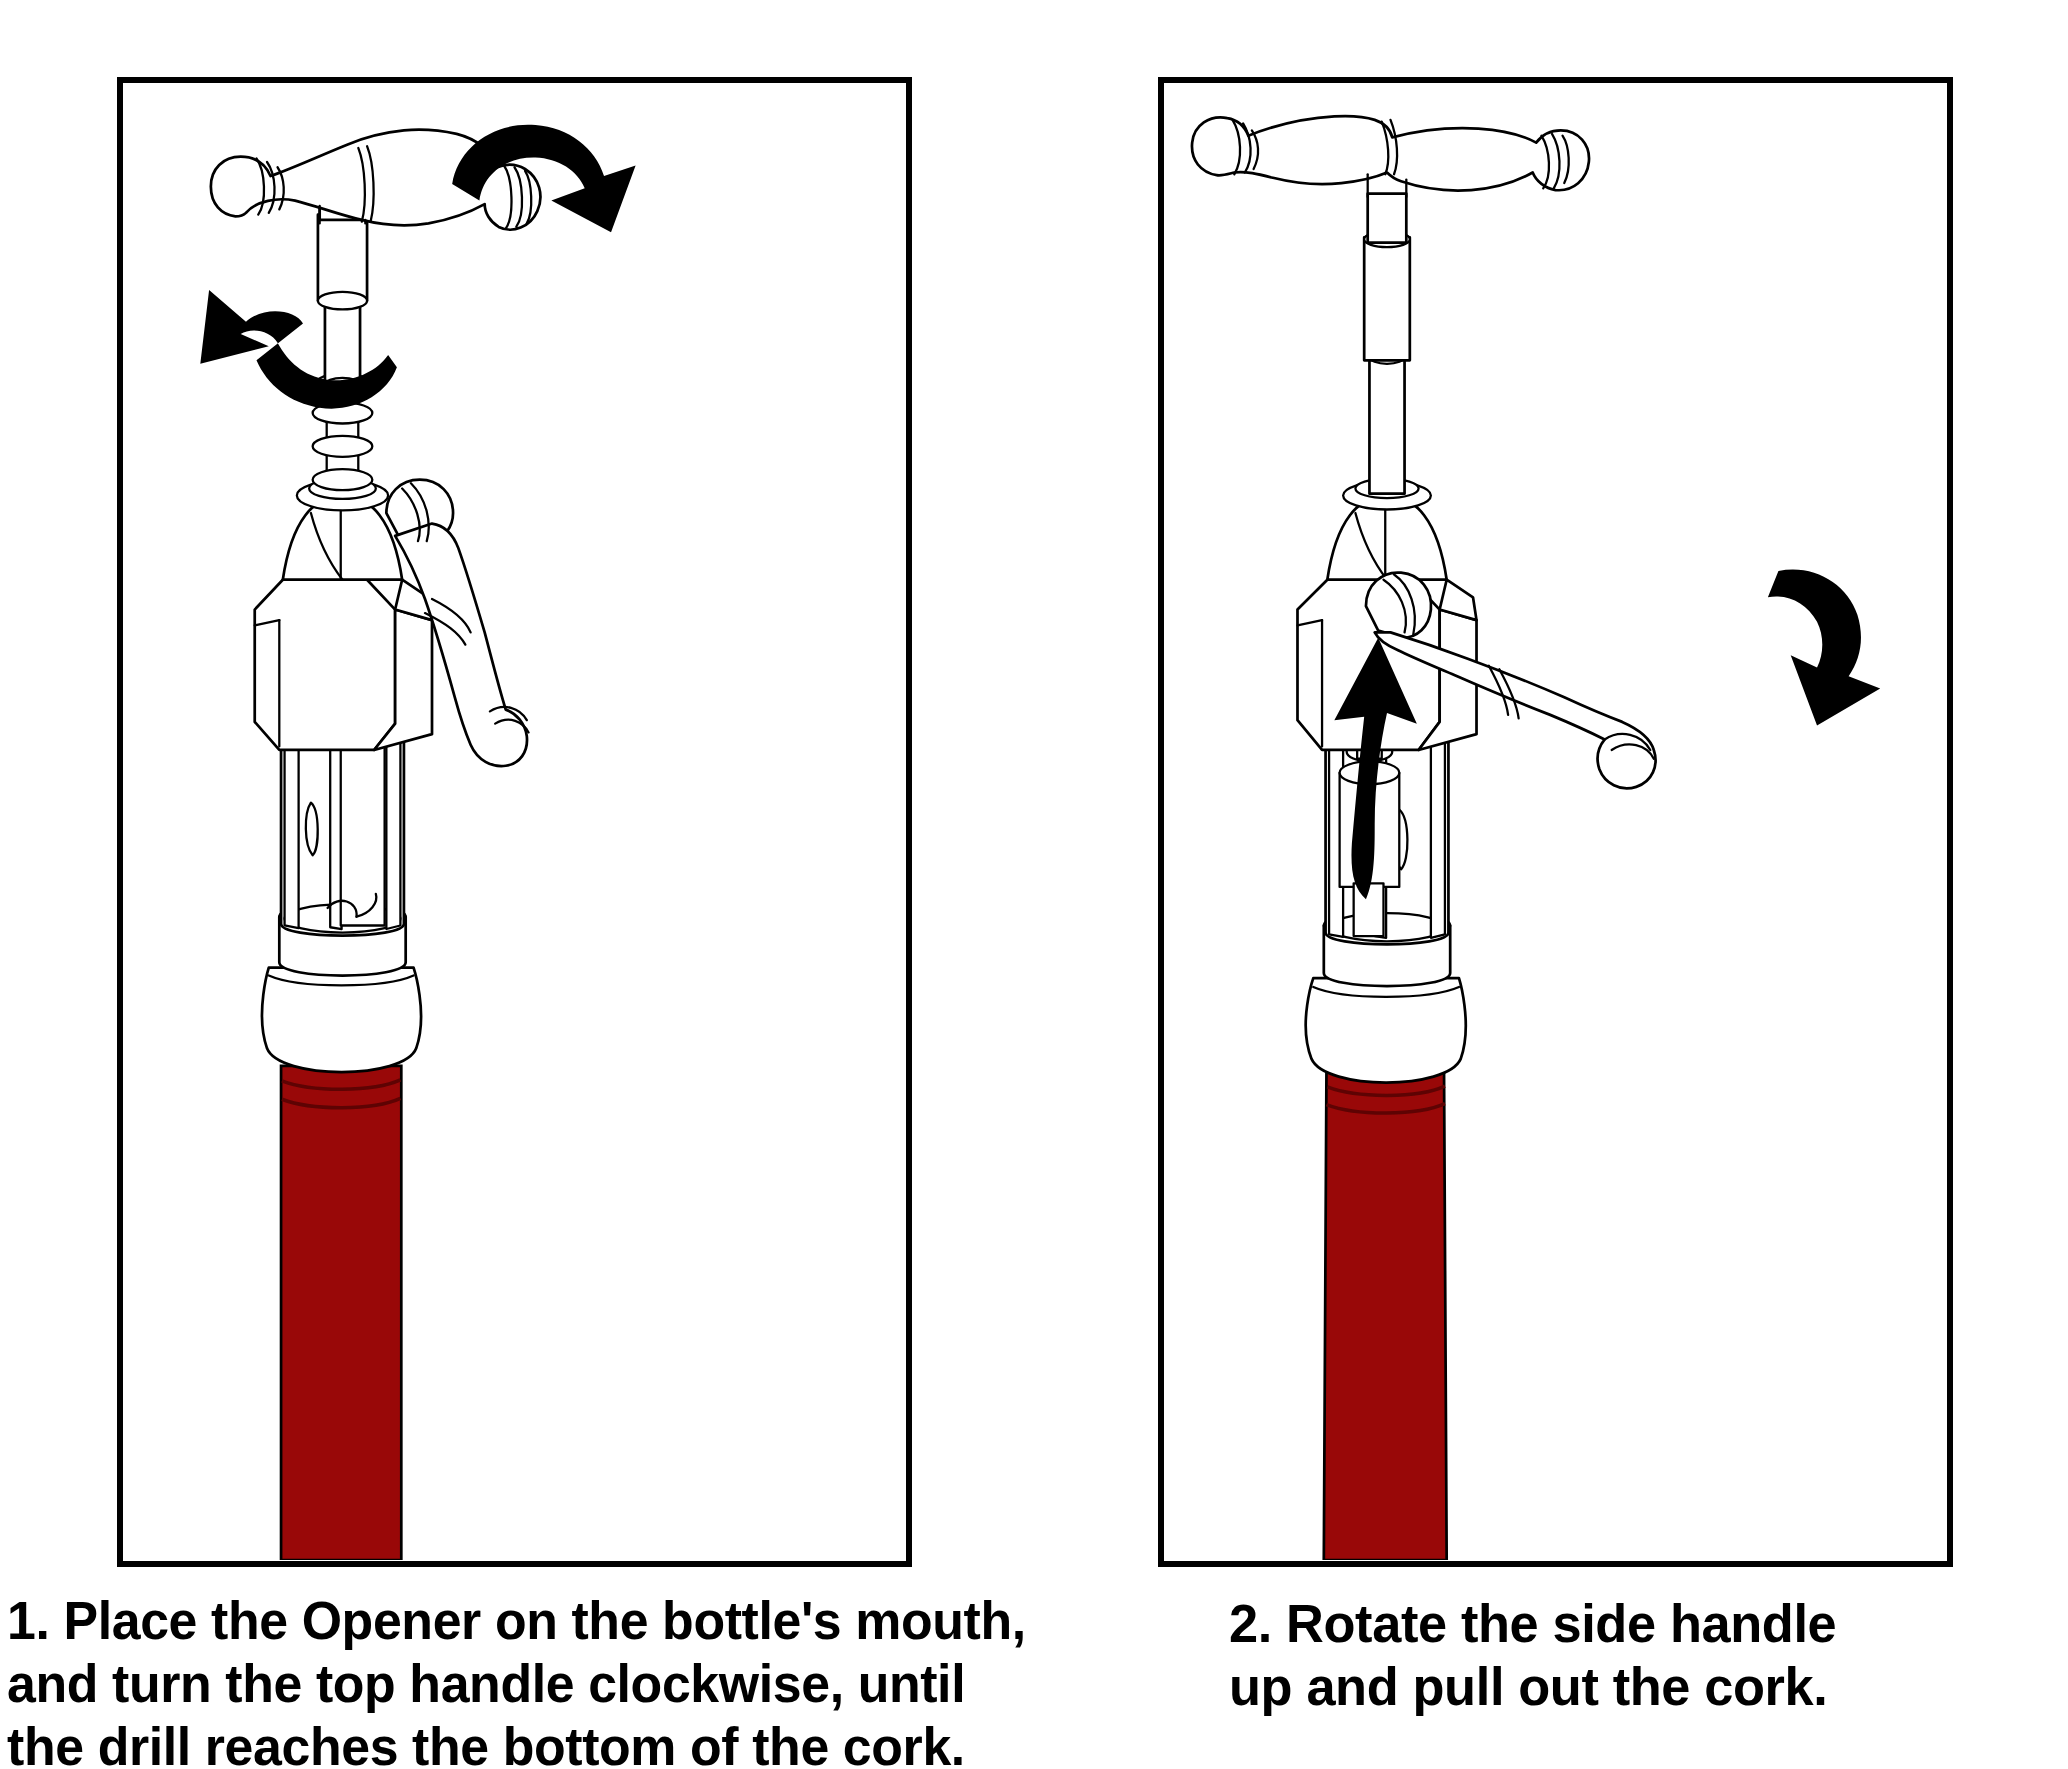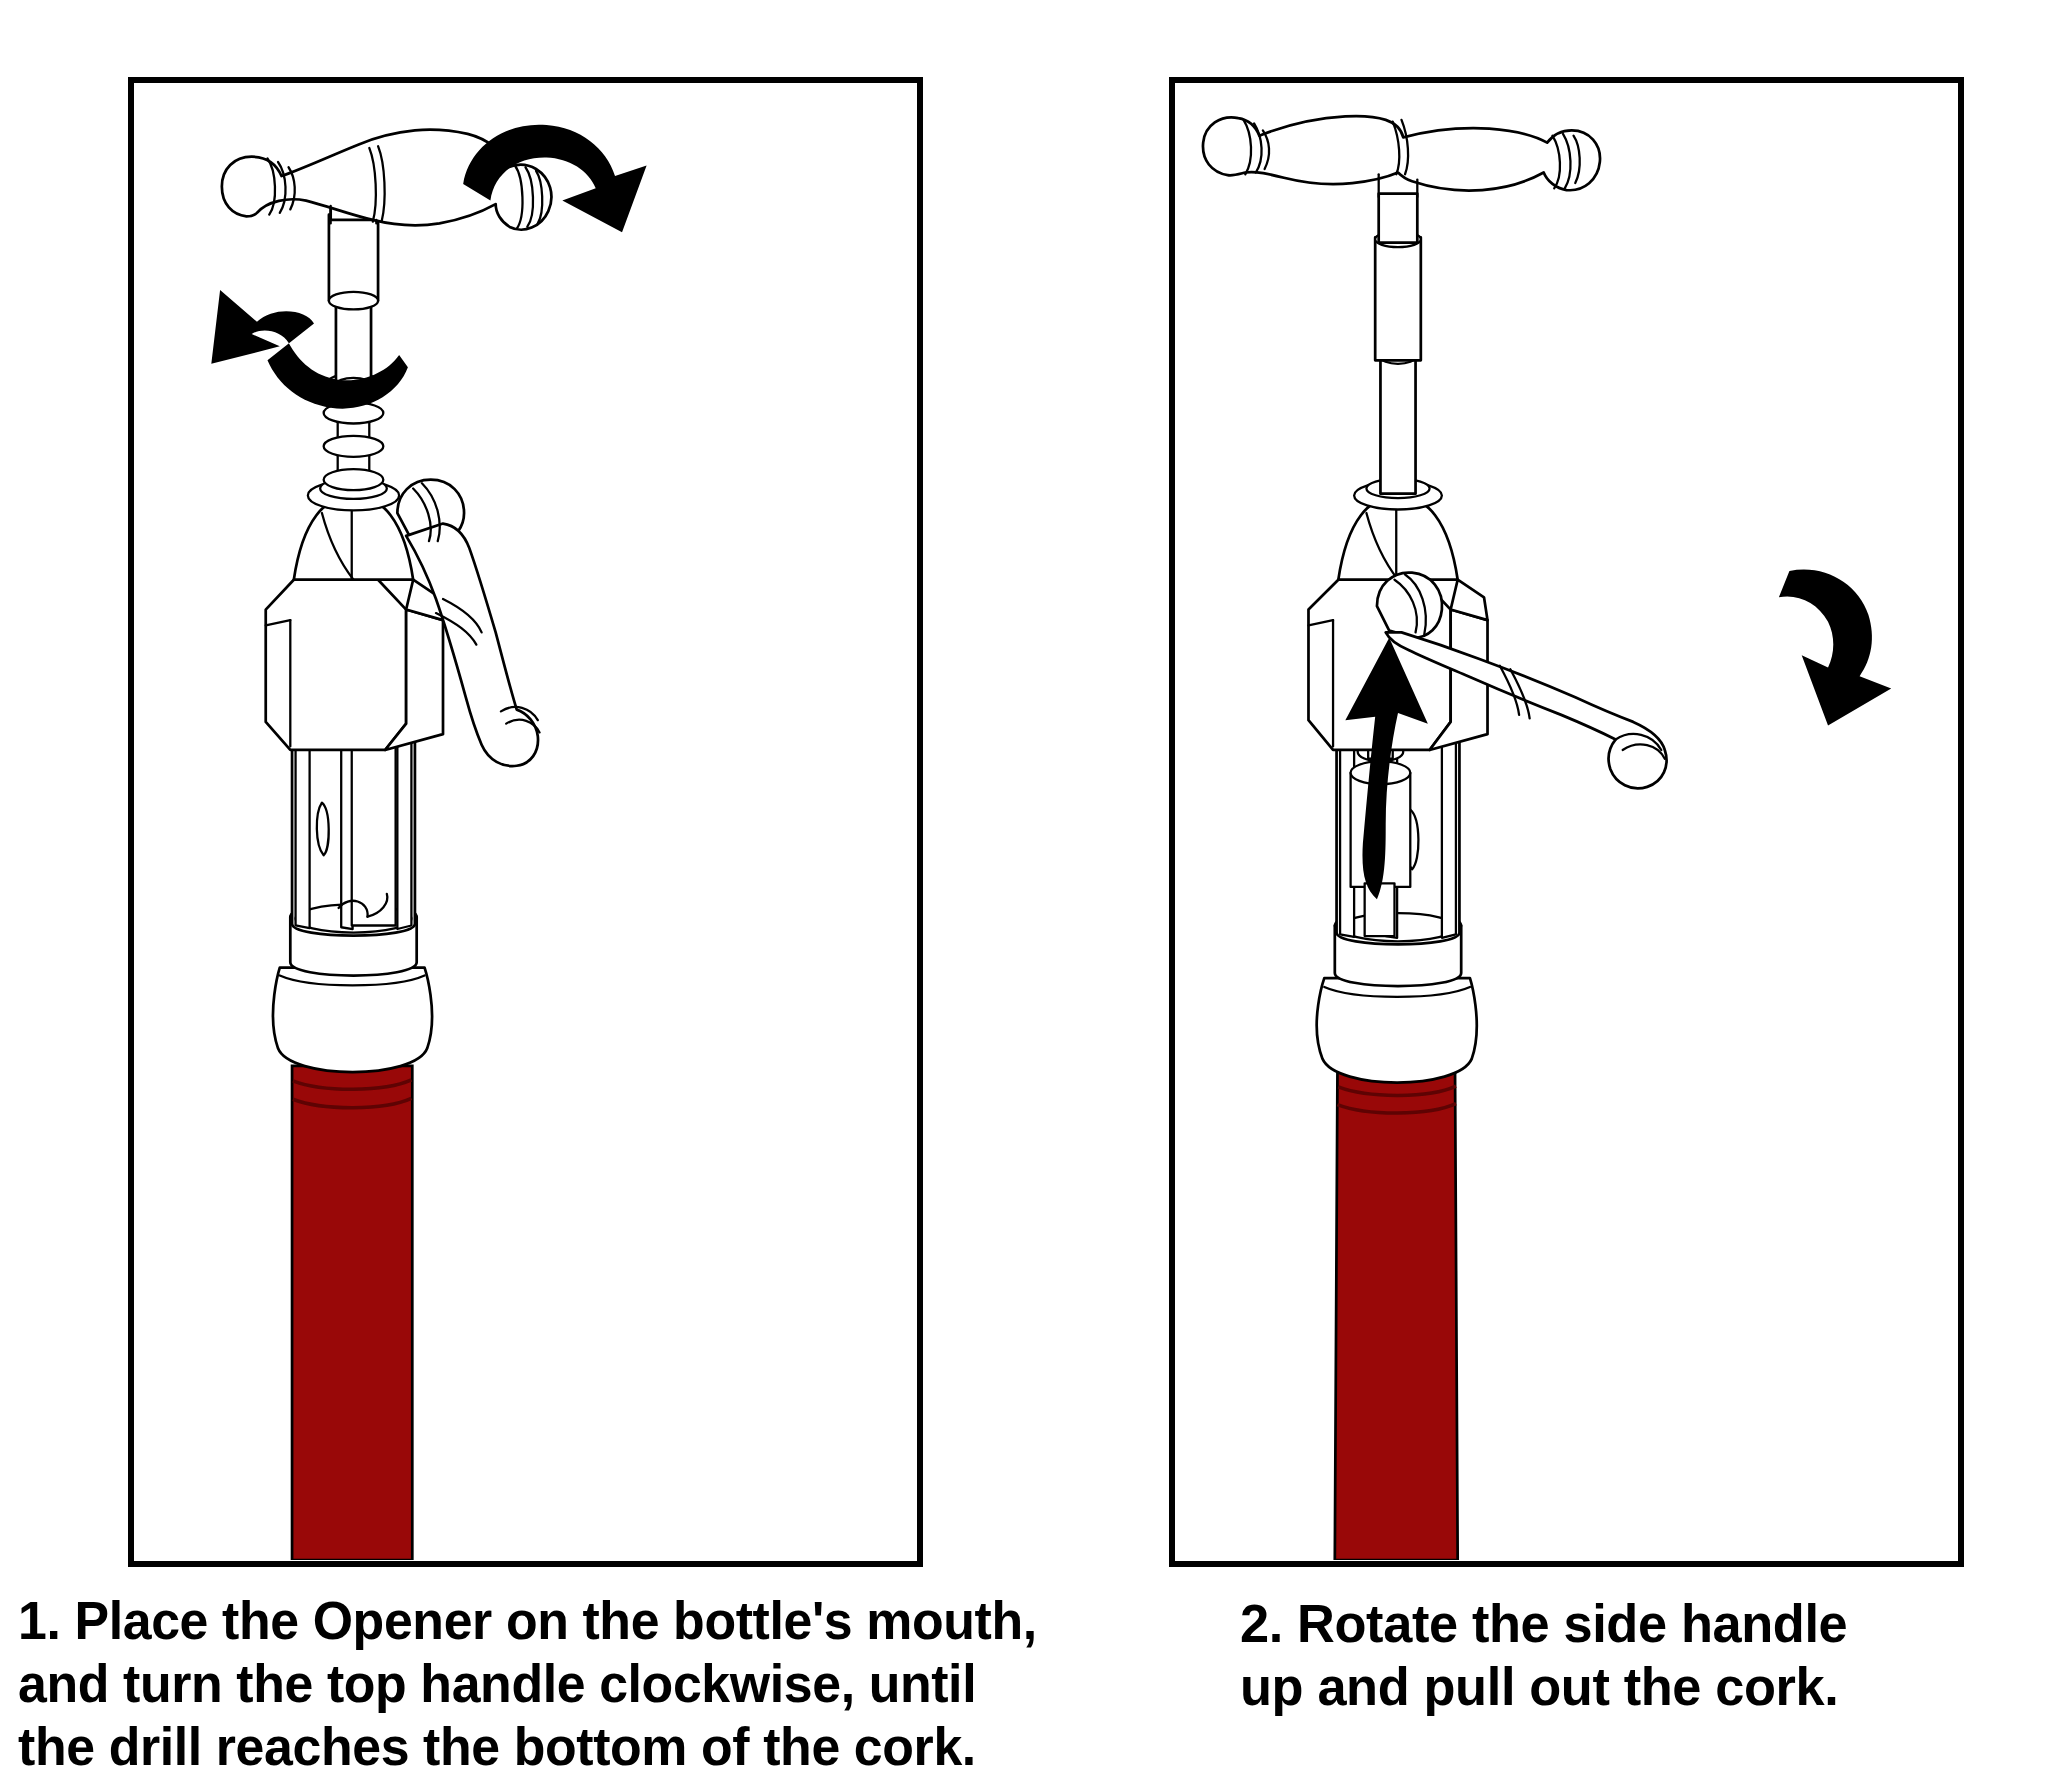--- a/index.html
+++ b/index.html
@@ -12,21 +12,20 @@
     width: 2068px;
     height: 1770px;
     font-family: "Liberation Sans", sans-serif;
     position: relative;
     overflow: hidden;
   }
   .sheet {
     position: absolute;
     inset: 0;
     background: #ffffff;
-    margin-left: 11px;
   }
   .panels {
     position: absolute;
     left: 0; top: 0;
     width: 2068px;
     height: 1580px;
   }
   .panel {
     position: absolute;
     border: 6.1px solid #000000;

